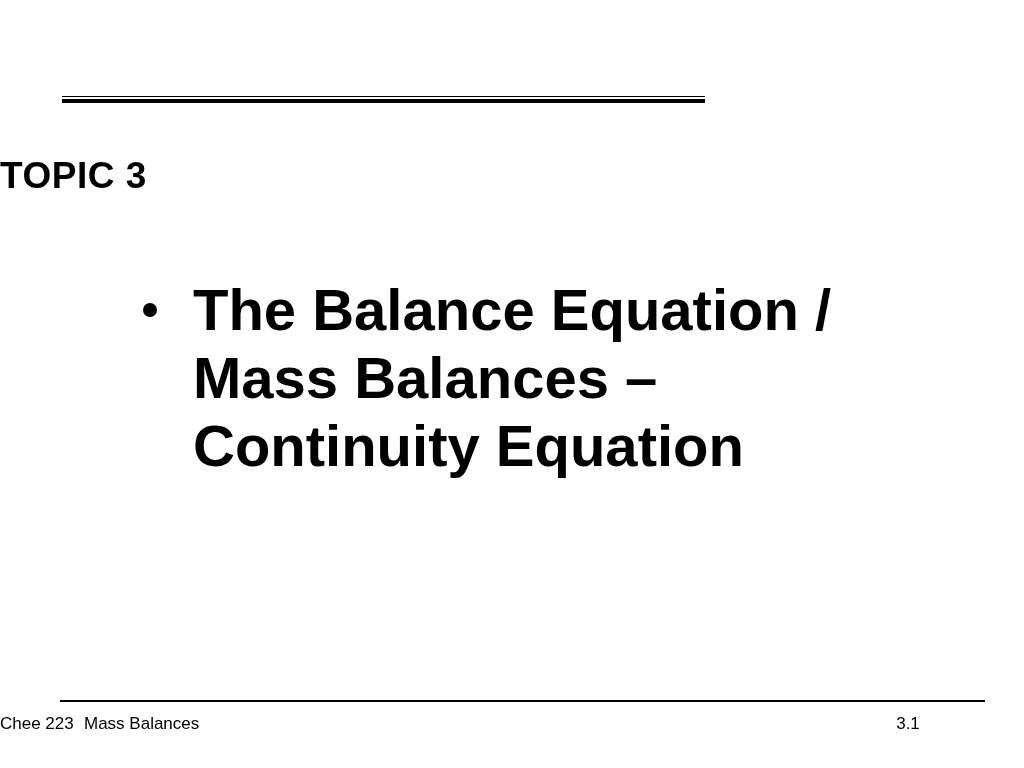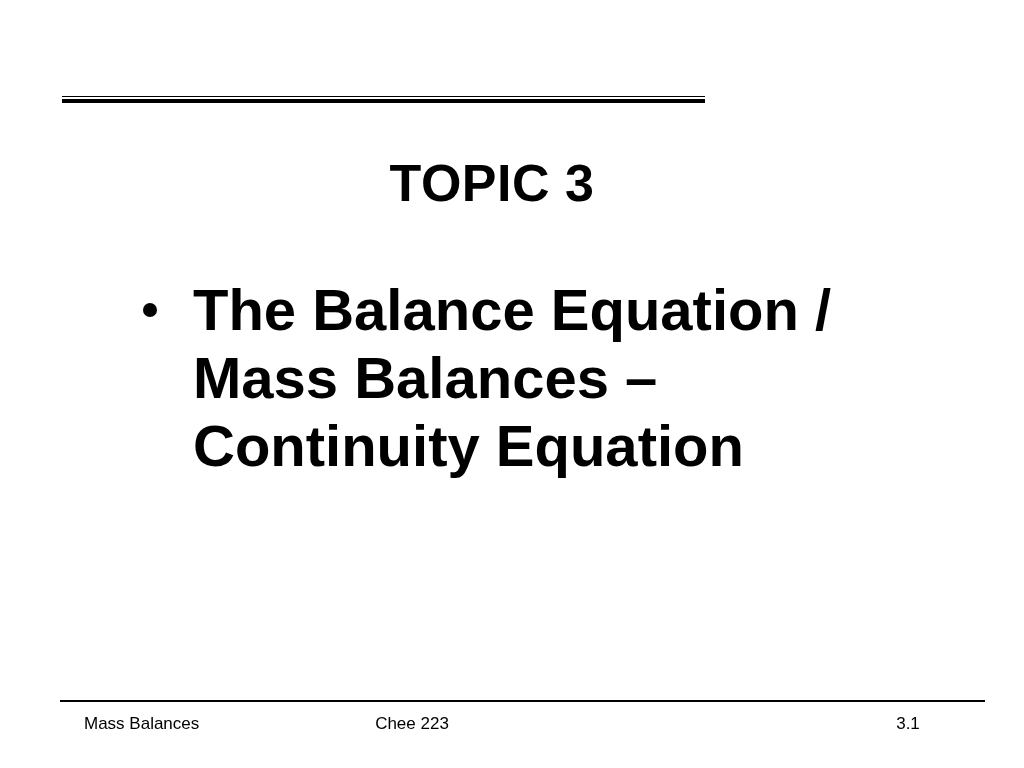--- a/index.html
+++ b/index.html
@@ -44,22 +44,22 @@
     height: 4px;
     background: #000000;
   }
 
   
   .slide-title {
     position: absolute;
     left: 0;
     top: 157px;
     width: 984px;
-    text-align: center;
-    font-size: 52px;
+    text-align: left;
+    font-size: 37px;
     font-weight: bold;
     letter-spacing: 0.5px;
     line-height: 1.0;
     white-space: pre;
   }
 
   
   .body-block {
     position: absolute;
     left: 136px;
@@ -119,21 +119,21 @@
     left: 84px;
     top: 0;
     white-space: pre;
   }
 
   .footer-center {
     position: absolute;
     left: 0;
     top: 0;
     width: 824px;
-    text-align: center;
+    text-align: left;
     white-space: pre;
   }
 
   .footer-right {
     position: absolute;
     left: 862px;
     top: 0;
     width: 92px;
     text-align: center;
     white-space: pre;

